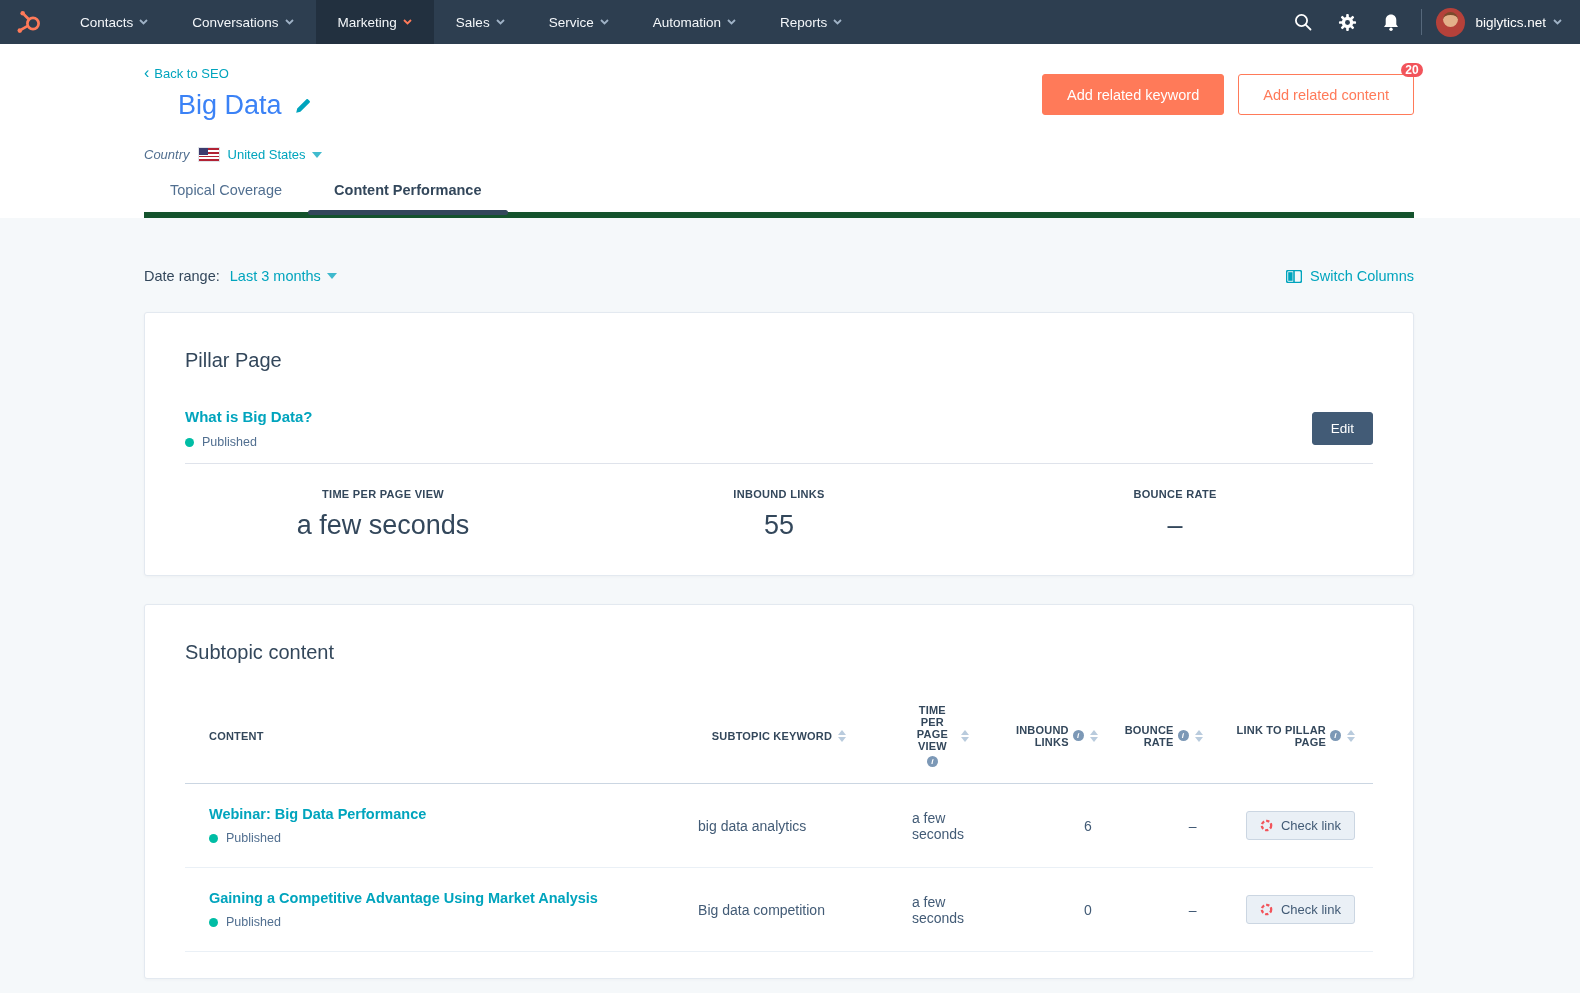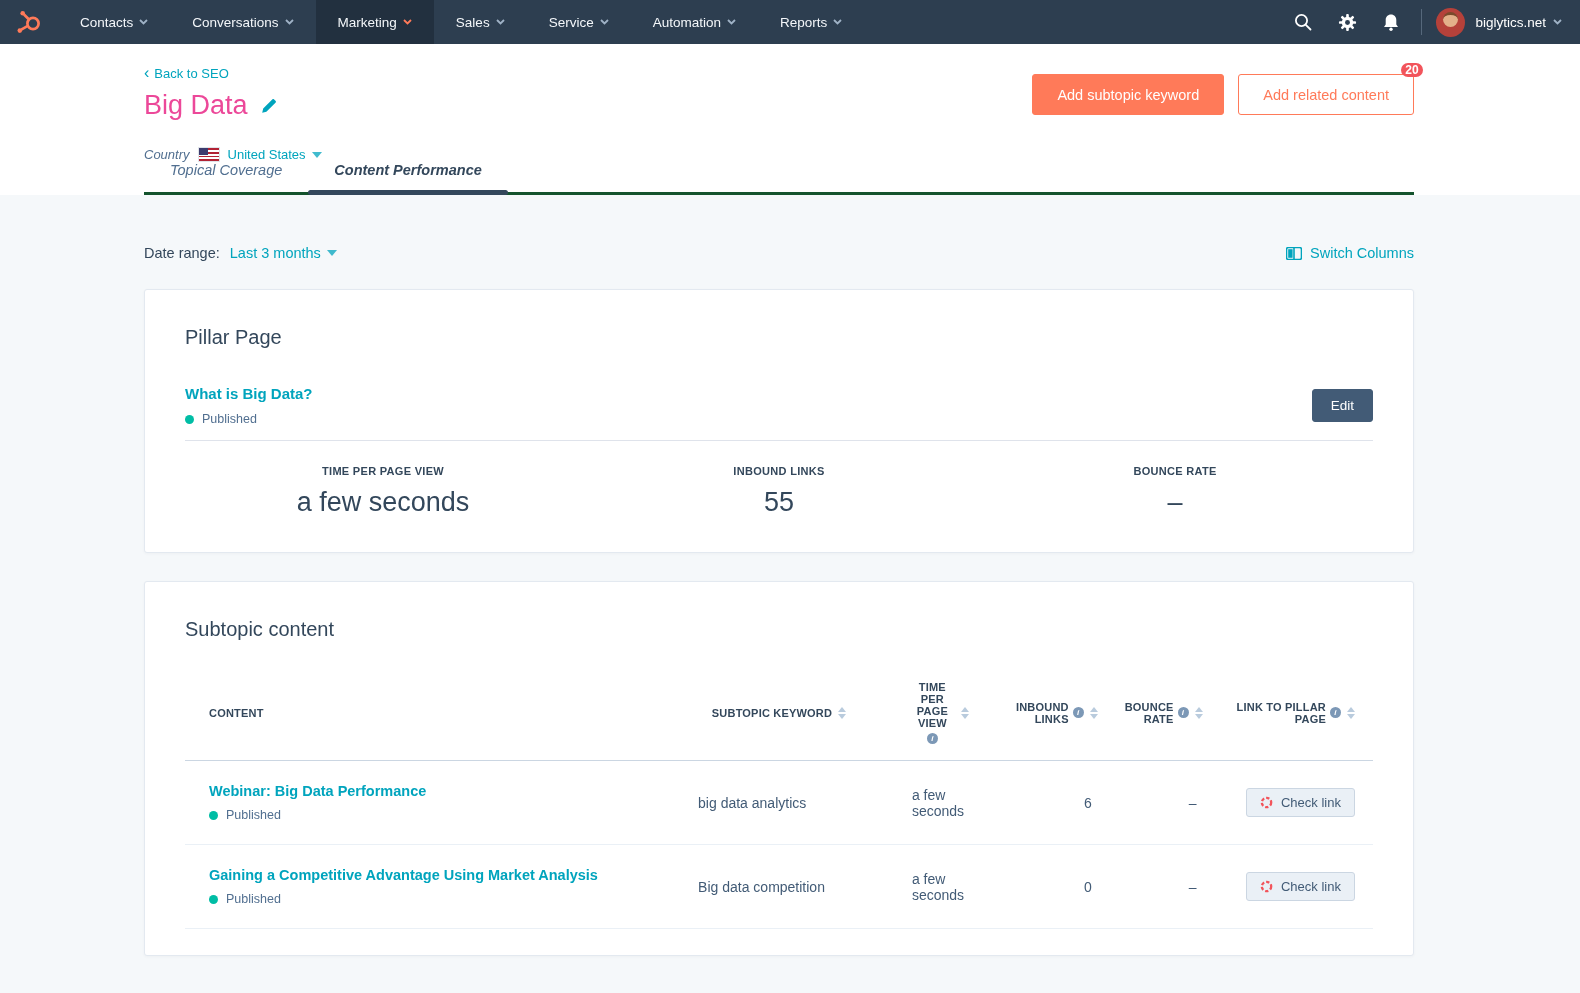--- a/index.html
+++ b/index.html
@@ -21,35 +21,35 @@
   .avatar { width:29px; height:29px; border-radius:50%; background:#b5413a; overflow:hidden; cursor:pointer; }
   .avatar .face { width:15px; height:15px; border-radius:50%; background:#e3b08a; margin:4px auto 0; border-top:3px solid #7a4a2b; }
   .account { display:flex; align-items:center; gap:7px; margin-left:10px; font-size:13.5px; font-weight:500; cursor:pointer; }
 
   
   .page-header { background:#fff; }
   .container { width:1270px; margin:0 0 0 144px; }
   .header-top { display:flex; justify-content:space-between; align-items:flex-start; padding-top:20px; }
   .back-link { display:inline-flex; align-items:center; gap:5px; color:#00a4bd; font-size:13px; font-weight:500; text-decoration:none; cursor:pointer; }
   .back-caret { font-size:16px; line-height:1; }
-  h1.page-title { font-size:27px; font-weight:500; color:#ec4899; margin-top:8px; display:flex; align-items:center; gap:12px; }
+  h1.page-title { font-size:27px; font-weight:500; color:#3b82f6; margin-top:8px; display:flex; align-items:center; gap:12px;margin-left:34px; }
   .pencil { cursor:pointer; display:inline-flex; }
   .header-actions { display:flex; gap:14px; margin-top:10px; }
   .btn { font-family:inherit; font-size:14.5px; font-weight:500; border-radius:3px; cursor:pointer; padding:0 24px; height:41px; }
   .btn-primary { background:#ff7a59; border:1px solid #ff7a59; color:#fff; }
   .btn-outline { background:#fff; border:1px solid #ff7a59; color:#ff7a59; }
   .btn-wrap { position:relative; }
   .badge { position:absolute; top:-11px; right:-9px; min-width:22px; height:14px; border-radius:11px; background:#f2545b; color:#fff; font-size:12px; font-weight:700; display:flex; align-items:center; justify-content:center; }
   .country-row { display:flex; align-items:center; gap:9px; margin-top:26px; font-size:13px; }
   .country-label { color:#516f90;font-style:italic; }
   .flag { width:20px; height:13px; background:repeating-linear-gradient(#b22234 0 1.9px,#fff 1.9px 3.8px); position:relative; box-shadow:0 0 0 1px #e0e5ea; }
   .flag::after { content:""; position:absolute; left:0; top:0; width:9px; height:7.3px; background:#3c3b6e; }
   .dropdown { display:flex; align-items:center; gap:6px; color:#00a4bd; font-weight:500; cursor:pointer; }
   .dd-caret { width:0; height:0; border-left:5px solid transparent; border-right:5px solid transparent; border-top:6px solid #00a4bd; opacity:.75; }
-  .tabs { display:flex; border-bottom:3px solid #14532d;font-style:italic; }
+  .tabs { display:flex; margin-top:20px; border-bottom:6px solid #14532d; }
   .tab { padding:0 26px 14px; font-size:14.5px; color:#516f90; cursor:pointer; position:relative; }
   .tab.active { color:#33475b; font-weight:700; }
   .tab.active::after { content:""; position:absolute; left:0; right:0; bottom:-3px; height:5px; border-radius:3px; background:#33475b; }
 
   
   .toolbar { display:flex; justify-content:space-between; align-items:center; padding-top:50px; font-size:14.5px; }
   .toolbar-left { display:flex; align-items:center; gap:10px; }
   .switch-cols { display:flex; align-items:center; gap:8px; color:#00a4bd; font-weight:500; cursor:pointer; }
 
   .card { background:#fff; border:1px solid #e3e9f0; border-radius:3px; margin-top:28px; padding:36px 40px 26px; box-shadow:0 1px 3px rgba(45,62,80,.04); }
@@ -202,21 +202,21 @@
         <h1 class="page-title">
           <span>Big Data</span>
           <span class="pencil">
             <svg width="18" height="18" viewBox="0 0 18 18">
                 <path fill="#00a4bd" d="M2.2 15.8l1-4.2 9.3-9.3c.4-.4 1-.4 1.4 0l1.8 1.8c.4.4.4 1 0 1.4l-9.3 9.3-4.2 1z"></path>
               </svg>
           </span>
         </h1>
       </div>
       <div class="header-actions">
-        <button class="btn btn-primary">Add subtopic keyword</button>
+        <button class="btn btn-primary">Add related keyword</button>
         <div class="btn-wrap">
           <button class="btn btn-outline">Add related content</button>
           <span class="badge">20</span>
         </div>
       </div>
     </div>
     <div class="country-row">
       <span class="country-label">Country</span>
       <span class="flag"></span>
       <span class="dropdown">

